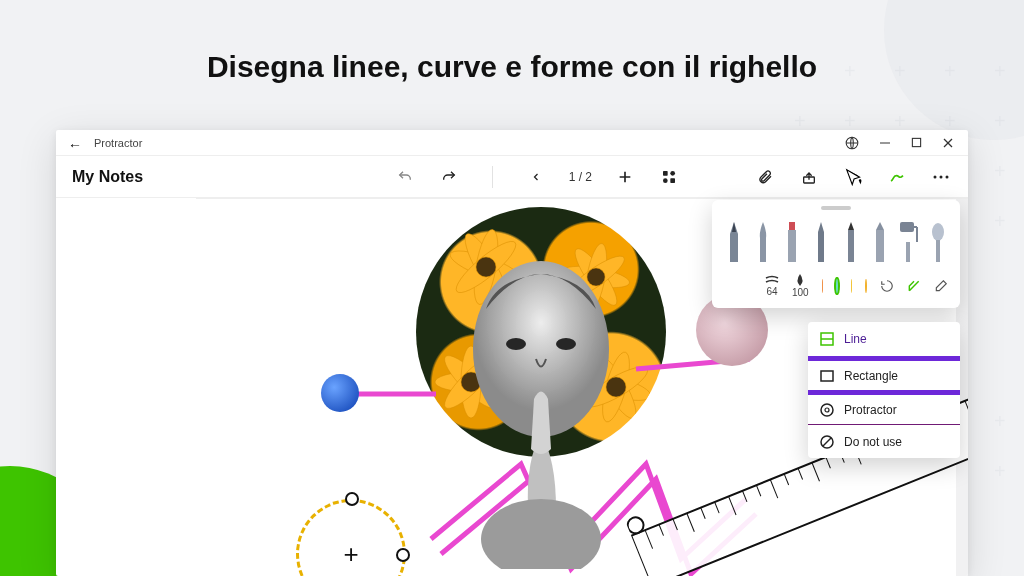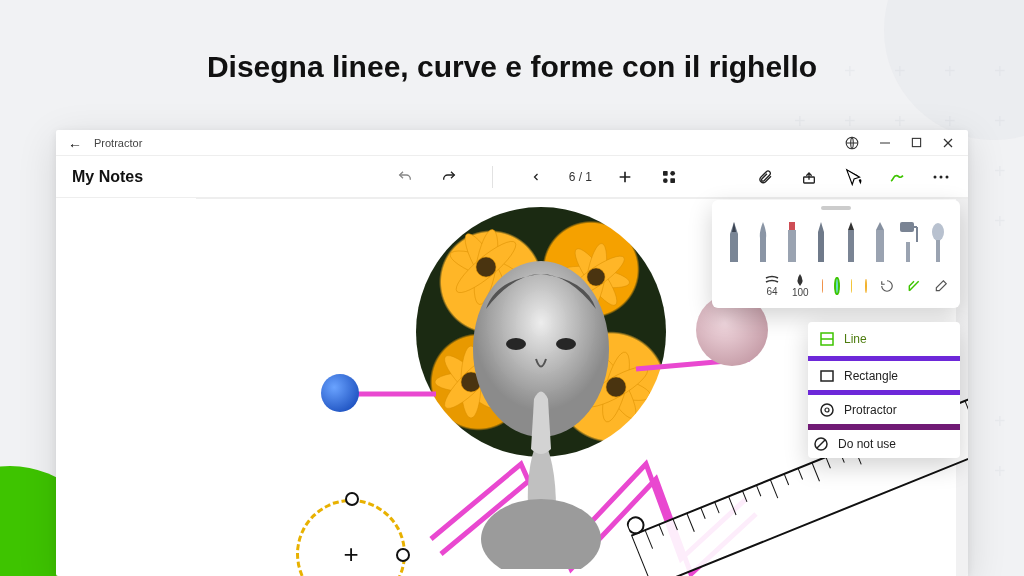--- a/index.html
+++ b/index.html
@@ -118,23 +118,23 @@
 
   .shape-menu {
     position: absolute; right: 8px; top: 192px; width: 152px;
     background: #fff; border-radius: 4px; box-shadow: 0 8px 24px rgba(0,0,0,.18);
     overflow: hidden;
   }
   .shape-item {
     display: flex; align-items: center; gap: 10px; height: 34px; padding: 0 12px;
     font-size: 12px; color: #222; cursor: pointer;
   }
-  .shape-item.sel { color: #4d7c0f; }
+  .shape-item.sel { color: #4c1d95; }
   .shape-item + .shape-item { border-top: 5px solid #6d28d9; }
-  .shape-item.sep-top { border-top: 6px solid #701a75; padding-left: 6px; }
+  .shape-item.sep-top { border-top: 1px solid #701a75; }
   .shape-ico { width: 14px; height: 14px; display: flex; align-items: center; justify-content: center; }
   .cursor-overlay { position: absolute; right: 102px; top: 38px; }
 </style>
 </head>
 <body>
 
 <div class="big-circle"></div>
 <div class="plus-pattern">
   <span style="left:30px;top:0">+</span>
     <span style="left:80px;top:0">+</span>
@@ -209,21 +209,21 @@
             <path d="M15 14l5-5-5-5"></path>
             <path d="M20 9H10a6 6 0 00-6 6v1"></path>
           </svg>
       </span>
       <span class="tb-sep"></span>
       <span class="tb-btn">
         <svg width="12" height="16" viewBox="0 0 24 24" fill="none" stroke="#222" stroke-width="2.5">
             <path d="M15 18l-6-6 6-6"></path>
           </svg>
       </span>
-      <span class="pagenum">6 / 1</span>
+      <span class="pagenum">1 / 2</span>
       <span class="tb-btn">
         <svg width="16" height="16" viewBox="0 0 24 24" fill="none" stroke="#222" stroke-width="2.5">
             <path d="M12 4v16M4 12h16"></path>
           </svg>
       </span>
       <span class="tb-btn">
         <svg width="16" height="16" viewBox="0 0 24 24" fill="#222">
             <rect x="3" y="3" width="7" height="7" rx="1"></rect>
             <rect x="14" y="3" width="7" height="7" rx="3.5"></rect>
             <rect x="3" y="14" width="7" height="7" rx="3.5"></rect>

